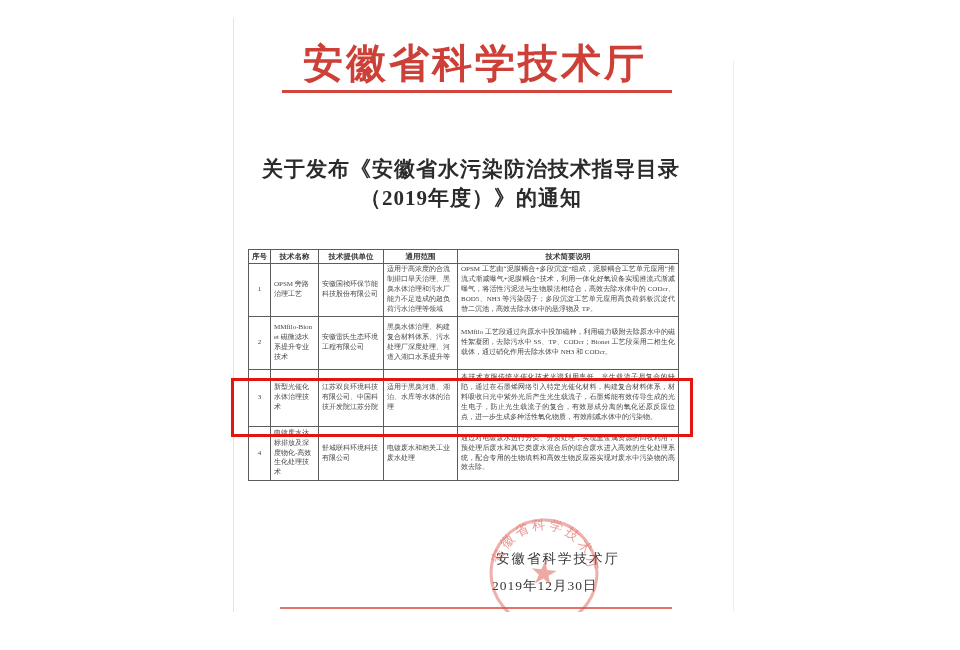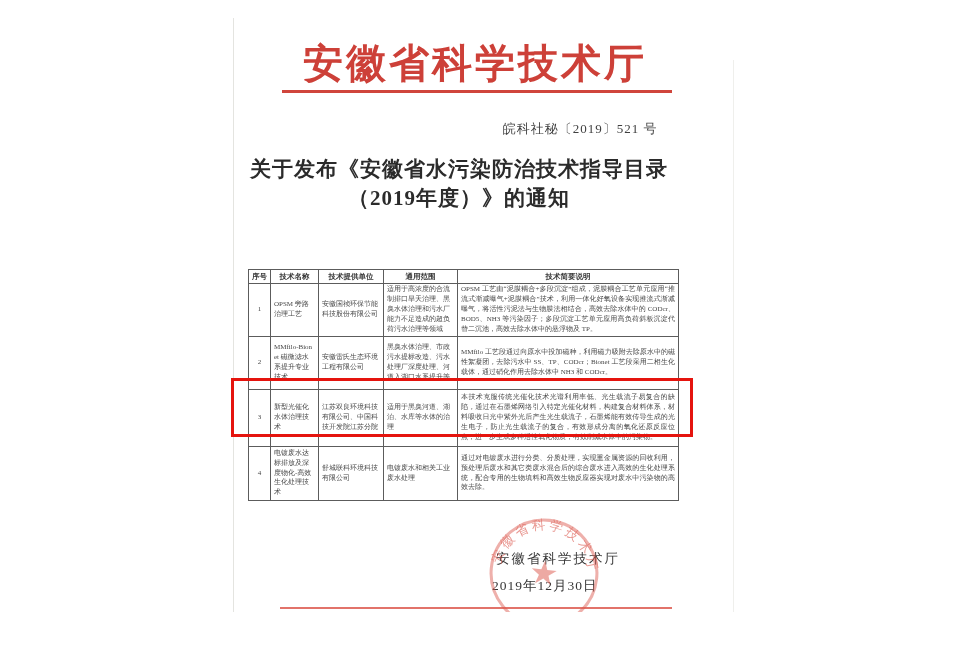--- a/index.html
+++ b/index.html
@@ -7,24 +7,24 @@
           font-family:"Liberation Serif","DejaVu Serif",serif;}
   .page-edge{position:absolute;width:1px;background:#e4e4e0;}
   .edge-left{left:233px;top:18px;height:620px;}
   .edge-right{left:733px;top:60px;height:570px;background:#efefec;}
 
   .agency{position:absolute;left:245px;top:36px;width:460px;text-align:center;
           font-size:40px;font-weight:bold;color:#cd4038;letter-spacing:3px;white-space:nowrap;}
   .red-rule{position:absolute;left:282px;top:90px;width:390px;height:3px;background:#d0453c;}
   .doc-number{position:absolute;left:450px;top:120px;width:260px;text-align:center;
               font-size:13px;color:#3f3f3f;letter-spacing:1px;}
-  .doc-title{position:absolute;left:229px;top:155px;width:460px;text-align:center;
+  .doc-title{position:absolute;left:241px;top:155px;width:460px;text-align:center;
              font-size:21px;font-weight:bold;color:#2b2b2b;line-height:1.4;letter-spacing:1px;}
 
-  table.tech{position:absolute;left:248px;top:269px;width:430px;border-collapse:collapse;
+  table.tech{position:absolute;left:248px;top:249px;width:430px;border-collapse:collapse;
              table-layout:fixed;font-size:7px;color:#474747;}
   table.tech th,table.tech td{border:1px solid #5c5c5c;padding:1px 3px;vertical-align:middle;
              overflow:hidden;word-break:break-all;}
   table.tech th{font-size:7.5px;font-weight:bold;height:13px;text-align:center;padding:0 1px;color:#383838;}
   table.tech td{line-height:1.42;}
   td.c-no{text-align:center;}
   td.c-sum{text-align:justify;line-height:1.48;padding:1px 4px;}
   tr.r1{height:53px;} tr.r2{height:53px;} tr.r3{height:57px;} tr.r4{height:54px;}
 
   .highlight-box{position:absolute;left:231px;top:378px;width:462px;height:59px;
@@ -42,21 +42,20 @@
 </head>
 <body>
 
 <div class="canvas">
 
   <div class="page-edge edge-left"></div>
   <div class="page-edge edge-right"></div>
 
   <div class="agency">安徽省科学技术厅</div>
   <div class="red-rule"></div>
-  <div class="doc-number">皖科社秘〔2019〕521 号</div>
 
   <div class="doc-title">
     <div>关于发布《安徽省水污染防治技术指导目录</div>
     <div>（2019年度）》的通知</div>
   </div>
 
   <table class="tech">
     <colgroup>
       <col style="width:22px">
         <col style="width:48px">
@@ -78,21 +77,21 @@
         <td class="c-no">1</td>
         <td>OPSM 旁路治理工艺</td>
         <td>安徽国祯环保节能科技股份有限公司</td>
         <td>适用于高浓度的合流制排口旱天治理、黑臭水体治理和污水厂能力不足造成的超负荷污水治理等领域</td>
         <td class="c-sum">OPSM 工艺由“泥膜耦合+多段沉淀”组成，泥膜耦合工艺单元应用“推流式渐减曝气+泥膜耦合”技术，利用一体化好氧设备实现推流式渐减曝气，将活性污泥法与生物膜法相结合，高效去除水体中的 CODcr、BOD5、NH3 等污染因子；多段沉淀工艺单元应用高负荷斜板沉淀代替二沉池，高效去除水体中的悬浮物及 TP。</td>
       </tr>
       <tr class="r2">
         <td class="c-no">2</td>
         <td>MMfilo-Bionet 磁微滤水系提升专业技术</td>
         <td>安徽雷氏生态环境工程有限公司</td>
-        <td>黑臭水体治理、市政污水提标改造、污水处理厂深度处理、河道入湖口水系提升等</td>
+        <td>黑臭水体治理、构建复合材料体系、污水处理厂深度处理、河道入湖口水系提升等</td>
         <td class="c-sum">MMfilo 工艺段通过向原水中投加磁种，利用磁力吸附去除原水中的磁性絮凝团，去除污水中 SS、TP、CODcr；Bionet 工艺段采用二相生化载体，通过硝化作用去除水体中 NH3 和 CODcr。</td>
       </tr>
       <tr class="r3">
         <td class="c-no">3</td>
         <td>新型光催化水体治理技术</td>
         <td>江苏双良环境科技有限公司、中国科技开发院江苏分院</td>
         <td>适用于黑臭河道、湖泊、水库等水体的治理</td>
         <td class="c-sum">本技术克服传统光催化技术光谱利用率低、光生载流子易复合的缺陷，通过在石墨烯网络引入特定光催化材料，构建复合材料体系，材料吸收日光中紫外光后产生光生载流子，石墨烯能有效传导生成的光生电子，防止光生载流子的复合，有效形成分离的氧化还原反应位点，进一步生成多种活性氧化物质，有效削减水体中的污染物。</td>
       </tr>
       <tr class="r4">

